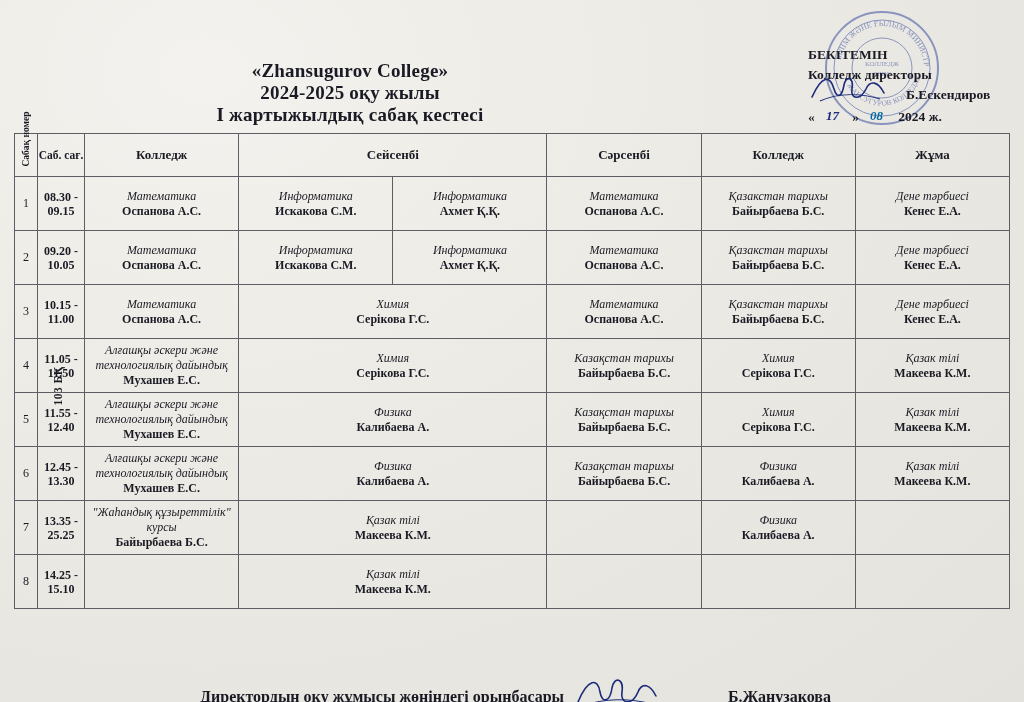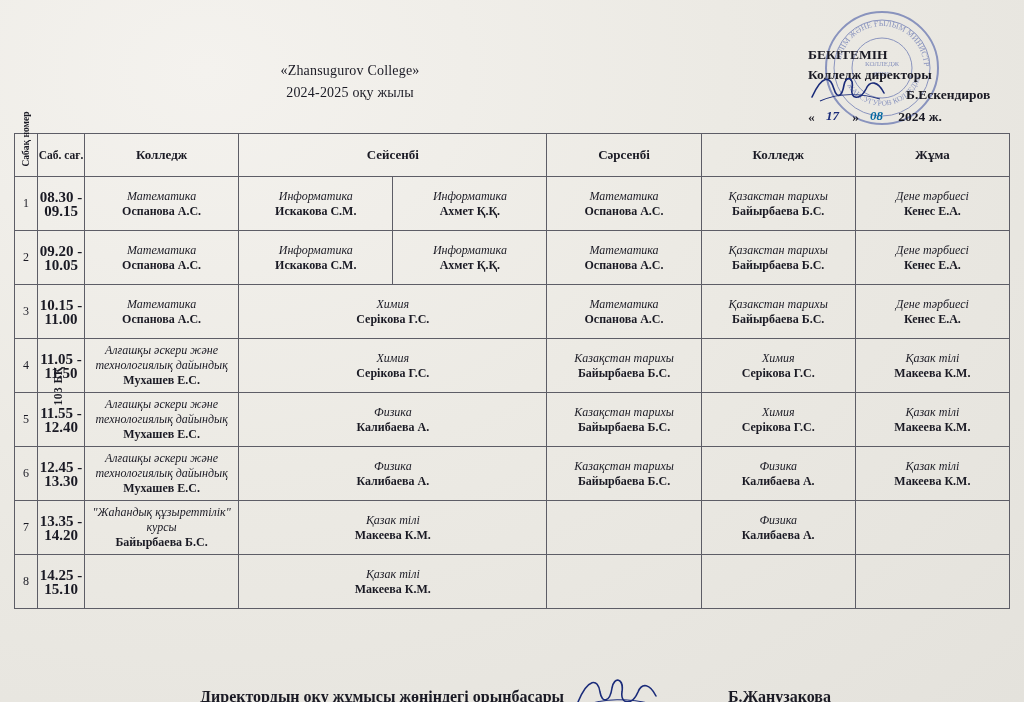--- a/index.html
+++ b/index.html
@@ -27,22 +27,22 @@
     inset: 0;
   }
 
   
   .title-block {
     position: absolute;
     left: 0;
     top: 60px;
     width: 700px;
     text-align: center;
-    font-weight: normal;
-    font-size: 14px;
+    font-weight: bold;
+    font-size: 19px;
     line-height: 22px;
     letter-spacing: 0.2px;
   }
   .title-block div {
     white-space: nowrap;
   }
 
   .approve-block {
     position: absolute;
     left: 808px;
@@ -173,21 +173,21 @@
   .cell .teacher {
     display: block;
     font-weight: bold;
   }
   td.rowno {
     width: 22px;
     font-size: 12px;
   }
   td.time {
     width: 46px;
-    font-size: 15px;
+    font-size: 12px;
     line-height: 14px;
     font-weight: bold;
     white-space: pre-line;
   }
   tbody tr {
     height: 54px;
   }
   .half {
     width: 50%;
   }
@@ -228,20 +228,21 @@
 </head>
 <body>
 
 <div class="paper"></div>
 
 <div class="page">
 
   <div class="title-block">
     <div>«Zhansugurov College»</div>
     <div>2024-2025 оқу жылы</div>
+    <div>I жартыжылдық  сабақ кестесі</div>
   </div>
 
   <svg class="stamp" viewBox="0 0 120 120">
     <circle cx="60" cy="60" r="56" fill="none" stroke="currentColor" stroke-width="2"></circle>
     <circle cx="60" cy="60" r="48" fill="none" stroke="currentColor" stroke-width="1"></circle>
     <circle cx="60" cy="60" r="30" fill="none" stroke="currentColor" stroke-width="1"></circle>
     <path id="stampcurve-top" d="M 18 60 A 42 42 0 0 1 102 60" fill="none" stroke="none"></path>
     <text font-size="8" fill="currentColor" font-family="'Liberation Serif', serif">
       <textPath href="#stampcurve-top" startOffset="6%">БІЛІМ ЖӘНЕ ҒЫЛЫМ МИНИСТРЛІГІ</textPath>
     </text>
@@ -350,21 +351,21 @@
           <td class="cell" colspan="1"><span class="subj">Алғашқы әскери және
 технологиялық дайындық</span><span class="teacher">Мухашев Е.С.</span></td>
           <td class="cell" colspan="2"><span class="subj">Физика</span><span class="teacher">Калибаева А.</span></td>
           <td class="cell" colspan="1"><span class="subj">Казақстан тарихы</span><span class="teacher">Байырбаева Б.С.</span></td>
           <td class="cell" colspan="1"><span class="subj">Физика</span><span class="teacher">Калибаева А.</span></td>
           <td class="cell" colspan="1"><span class="subj">Қазак тілі</span><span class="teacher">Макеева К.М.</span></td>
         </tr>
         <tr>
           <td class="rowno">7</td>
           <td class="time">13.35 -
-14.20</td>
+25.25</td>
           <td class="cell" colspan="1"><span class="subj">"Жаһандық құзыреттілік"
 курсы</span><span class="teacher">Байырбаева Б.С.</span></td>
           <td class="cell" colspan="2"><span class="subj">Қазак тілі</span><span class="teacher">Макеева К.М.</span></td>
           <td class="cell" colspan="1"></td>
           <td class="cell" colspan="1"><span class="subj">Физика</span><span class="teacher">Калибаева А.</span></td>
           <td class="cell" colspan="1"></td>
         </tr>
         <tr>
           <td class="rowno">8</td>
           <td class="time">14.25 -

